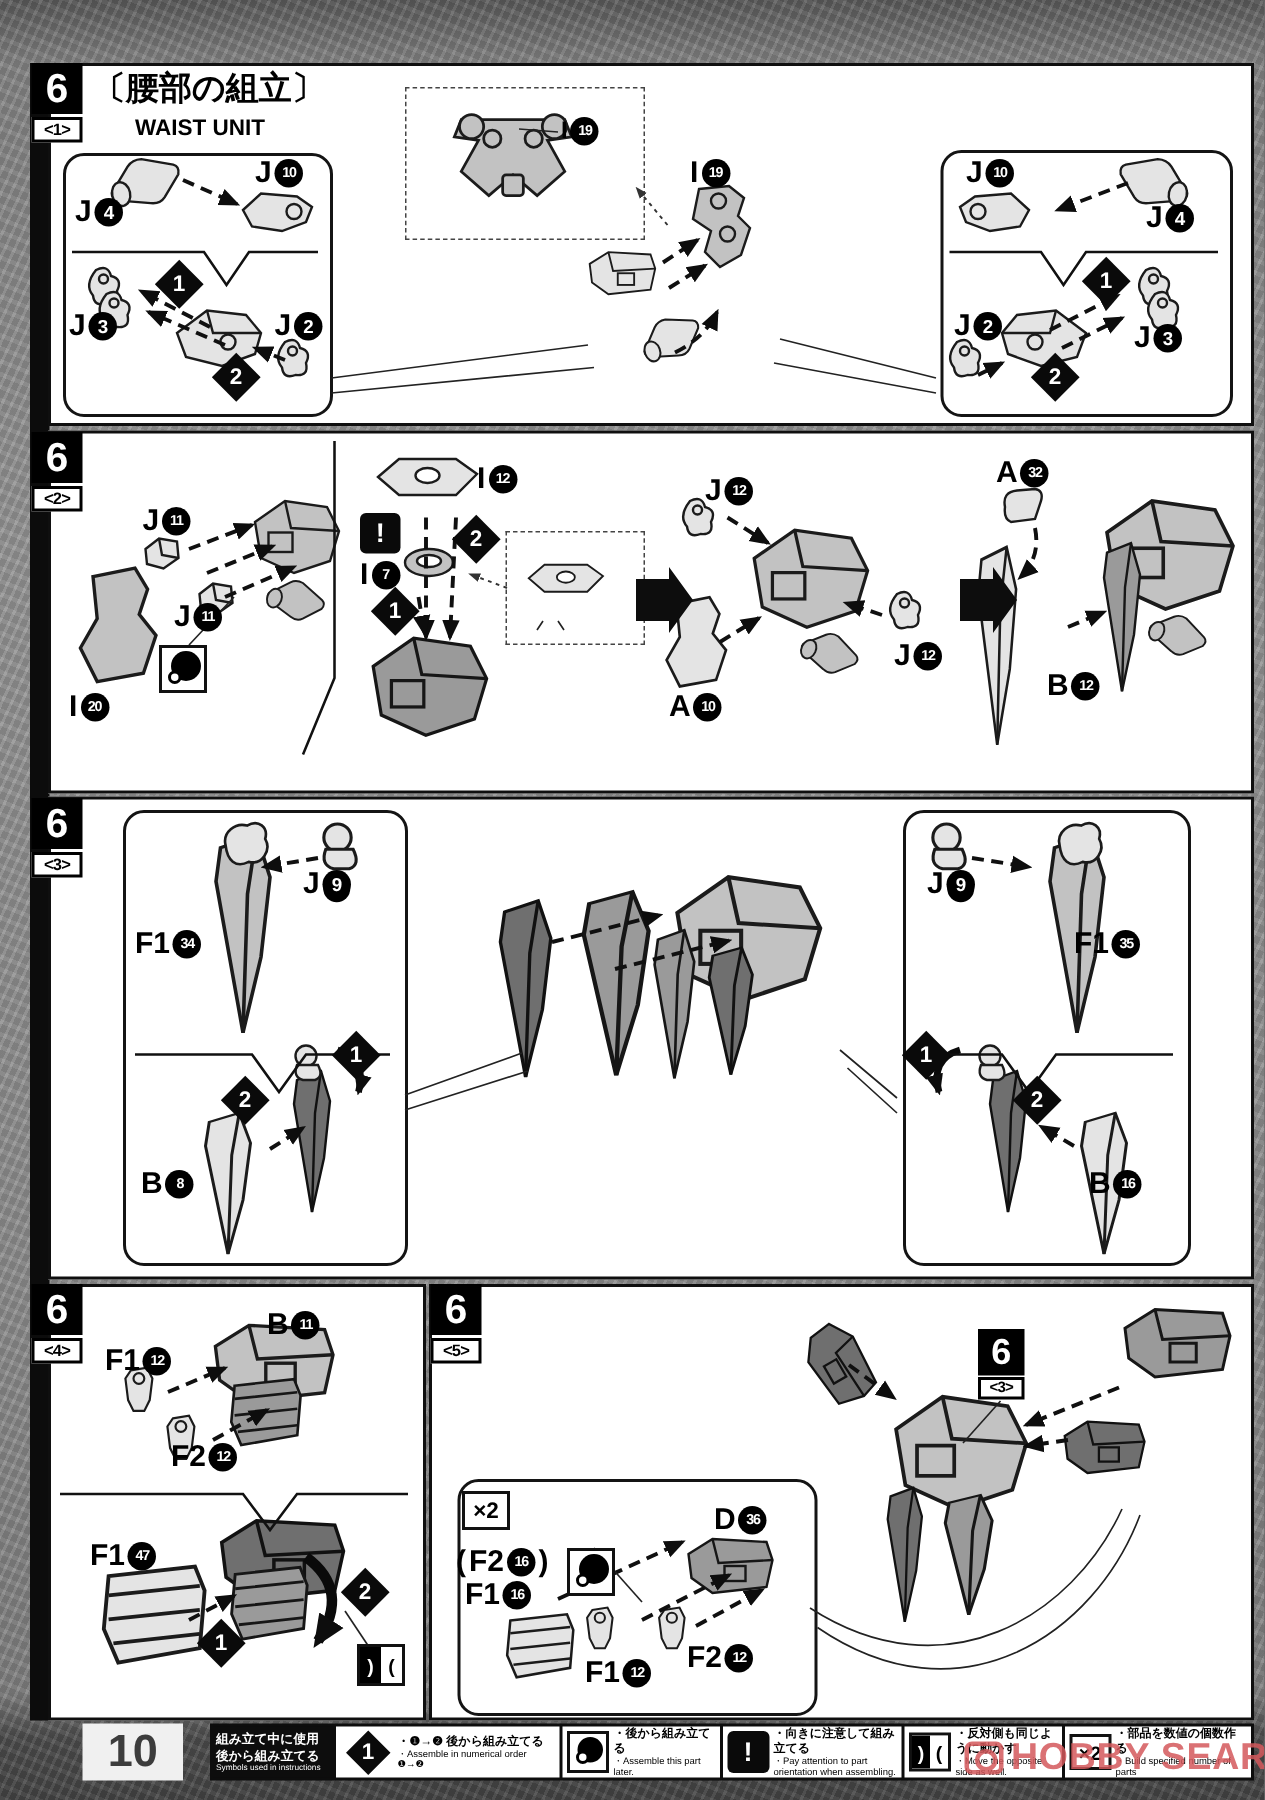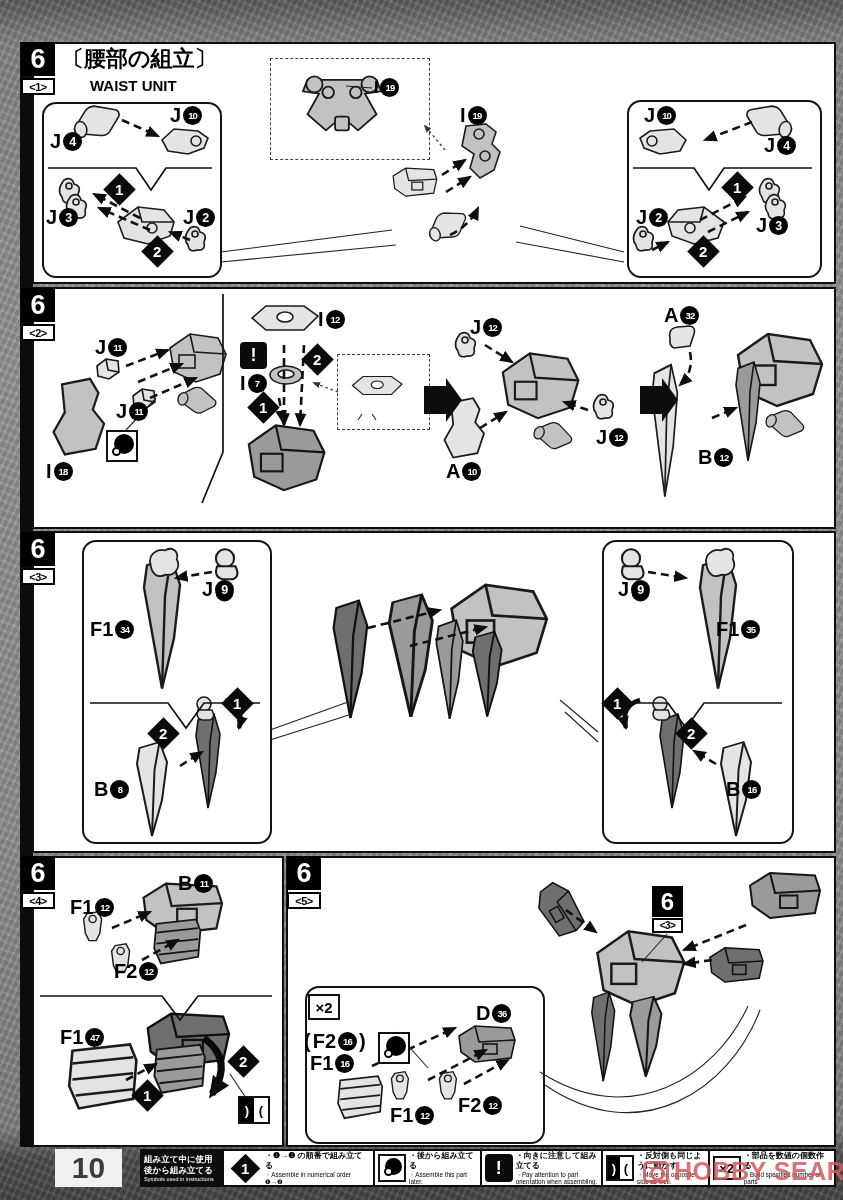--- a/index.html
+++ b/index.html
@@ -414,21 +414,21 @@
   <span class="plabel" style="left:95px;top:336px">
       <span class="pl">J</span>
       <span class="pn two">11</span>
     </span>
   <span class="plabel" style="left:116px;top:400px">
       <span class="pl">J</span>
       <span class="pn two">11</span>
     </span>
   <span class="plabel" style="left:46px;top:460px">
       <span class="pl">I</span>
-      <span class="pn two">18</span>
+      <span class="pn two">20</span>
     </span>
   <span class="plabel" style="left:318px;top:308px">
       <span class="pl">I</span>
       <span class="pn two">12</span>
     </span>
   <span class="plabel" style="left:240px;top:372px">
       <span class="pl">I</span>
       <span class="pn two">7</span>
     </span>
   <span class="plabel" style="left:470px;top:316px">
@@ -575,21 +575,21 @@
       <div class="leg-title">
         <span class="j">組み立て中に使用</span>
         <span class="j">後から組み立てる</span>
         <span class="e">Symbols used in instructions</span>
       </div>
       <div class="leg-item" style="flex:1.45">
         <span class="dia s leg-ic">
             <b>1</b>
           </span>
         <span class="txt">
-            <span class="j" style="display:block">・❶→❷ の順番で組み立てる</span>
+            <span class="j" style="display:block">・❶→❷ 後から組み立てる</span>
         <span class="e" style="display:block">・Assemble in numerical order ❶→❷</span>
           </span>
       </div>
       <div class="leg-item" style="flex:1">
         <span class="pcbox sm leg-ic" style="width:28px;height:28px;position:relative">
             <span class="c1"></span>
             <span class="c2"></span>
           </span>
         <span class="txt">
             <span class="j" style="display:block">・後から組み立てる</span>

